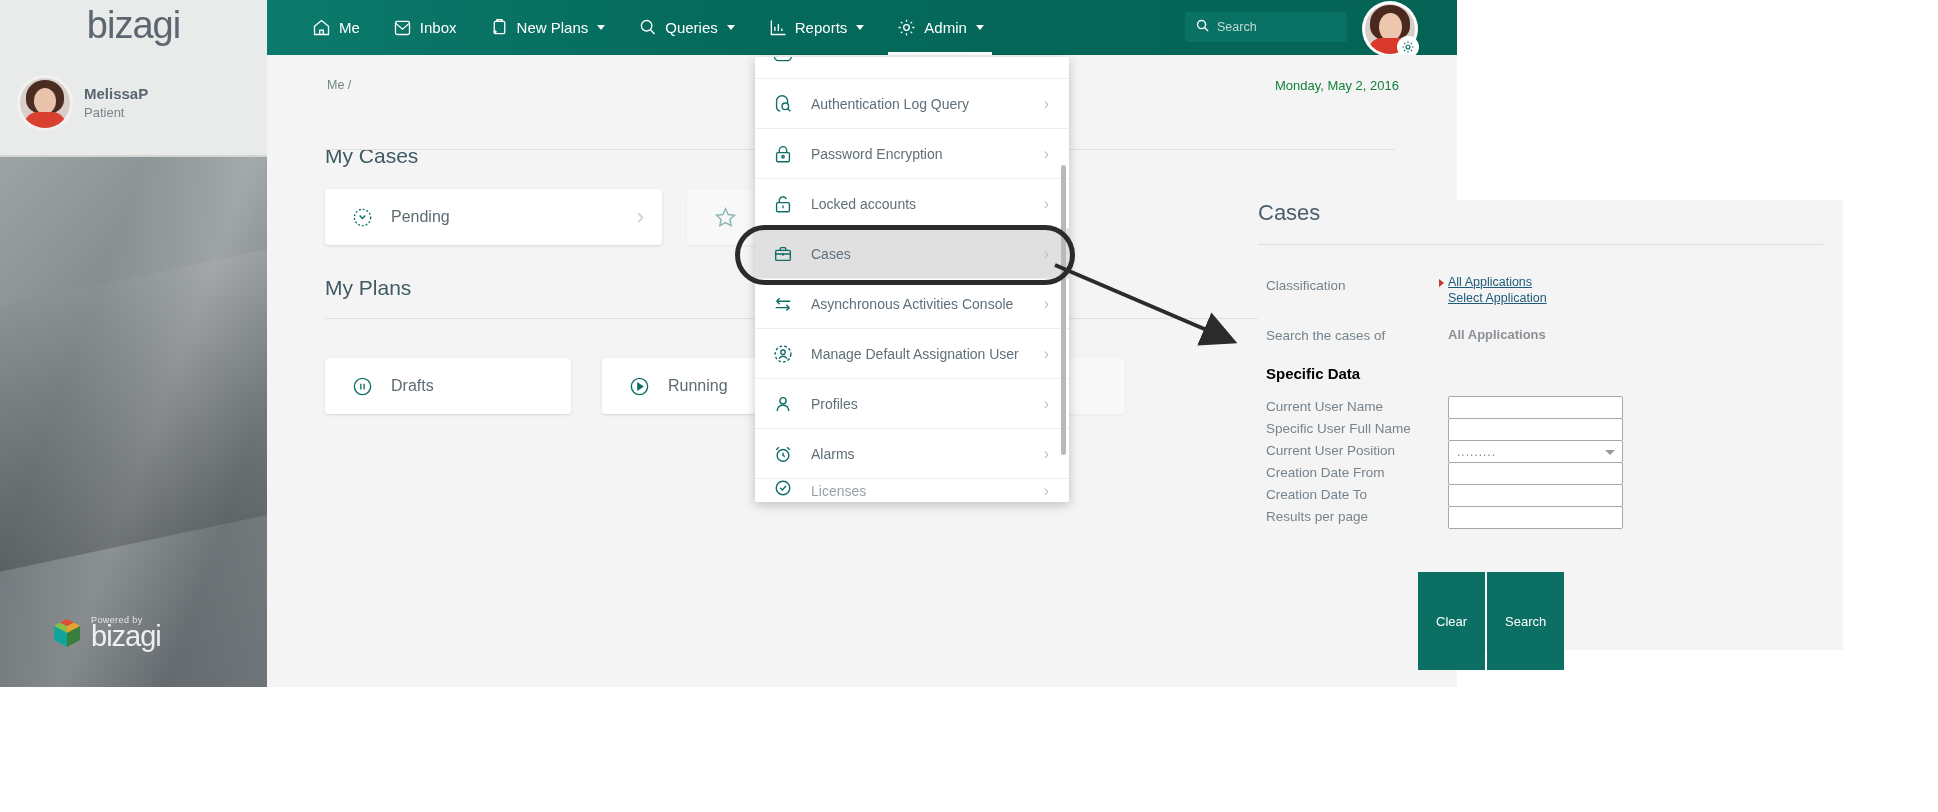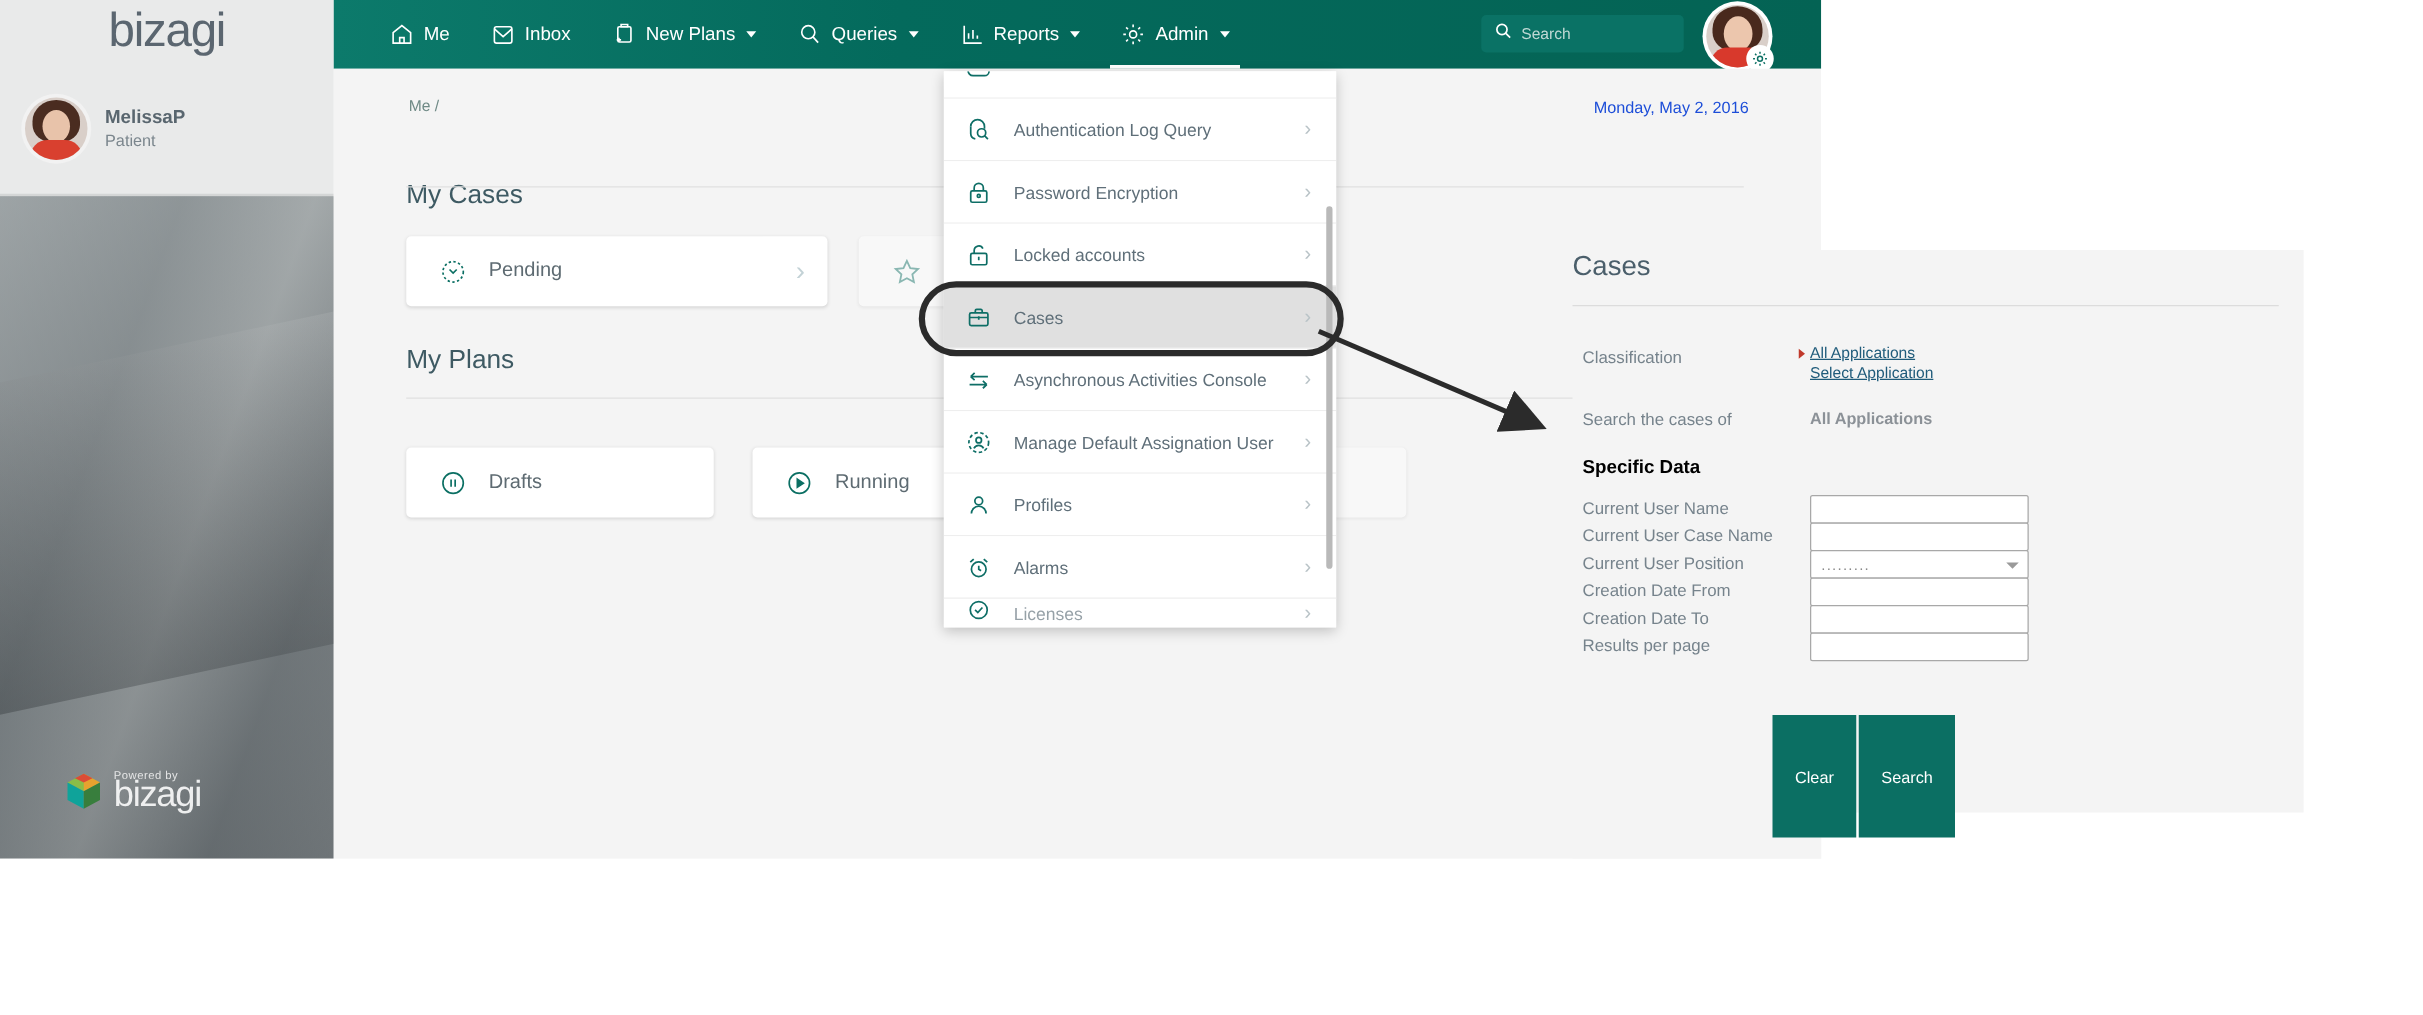--- a/index.html
+++ b/index.html
@@ -64,21 +64,21 @@
   .avatar-top .face { position:absolute; left:14px; top:9px; width:23px; height:28px;
     border-radius:50%; background:#ecc6ad; }
   .avatar-top .body { position:absolute; left:3px; top:34px; width:45px; height:20px;
     border-radius:14px 14px 0 0; background:#d8392c; }
   .gear-badge { position:absolute; right:38px; top:36px; width:22px; height:22px;
     border-radius:50%; background:#ffffff; display:flex; align-items:center; justify-content:center; }
 
   
   .main { position:absolute; left:267px; top:55px; width:1190px; height:632px; background:#f4f4f4; }
   .breadcrumb { position:absolute; left:60px; top:23px; font-size:12.5px; color:#6f8a86; }
-  .date { position:absolute; right:58px; top:23px; font-size:13px; color:#1d4ed8; }
+  .date { position:absolute; right:58px; top:23px; font-size:13px; color:#15803d; }
   .sec-title { position:absolute; font-size:21px; color:#3e5a63; }
   .sec-rule { position:absolute; height:1px; background:#e0e0e0; }
   .card { position:absolute; background:#ffffff; border-radius:4px; height:56px;
     box-shadow:0 1px 3px rgba(0,0,0,.12); display:flex; align-items:center; }
   .card .c-ico { margin-left:26px; color:#0b6f63; display:flex; }
   .card .c-lbl { margin-left:17px; font-size:16px; color:#5e6b72; }
   .card .c-arrow { position:absolute; right:18px; color:#c3d2d6; font-size:22px; line-height:1; }
   .card.faded { opacity:.45; }
 
   
@@ -481,21 +481,21 @@
       </div>
 
       <div class="sdhead" style="margin:6px 0 14px 8px">Specific Data</div>
 
       <div class="frow" style="height:22px">
         <span class="flabel">Current User Name</span>
         <span class="fctl"><span class="finput" style="display:inline-block"></span></span>
       </div>
 
       <div class="frow" style="height:22px">
-        <span class="flabel">Current User Case Name</span>
+        <span class="flabel">Specific User Full Name</span>
         <span class="fctl"><span class="finput" style="display:inline-block"></span></span>
       </div>
 
       <div class="frow" style="height:22px">
         <span class="flabel">Current User Position</span>
         <span class="fctl">
           <span class="fselect" style="display:inline-block">
             <span class="ph">.........</span>
             <span class="dn"></span>
           </span>

